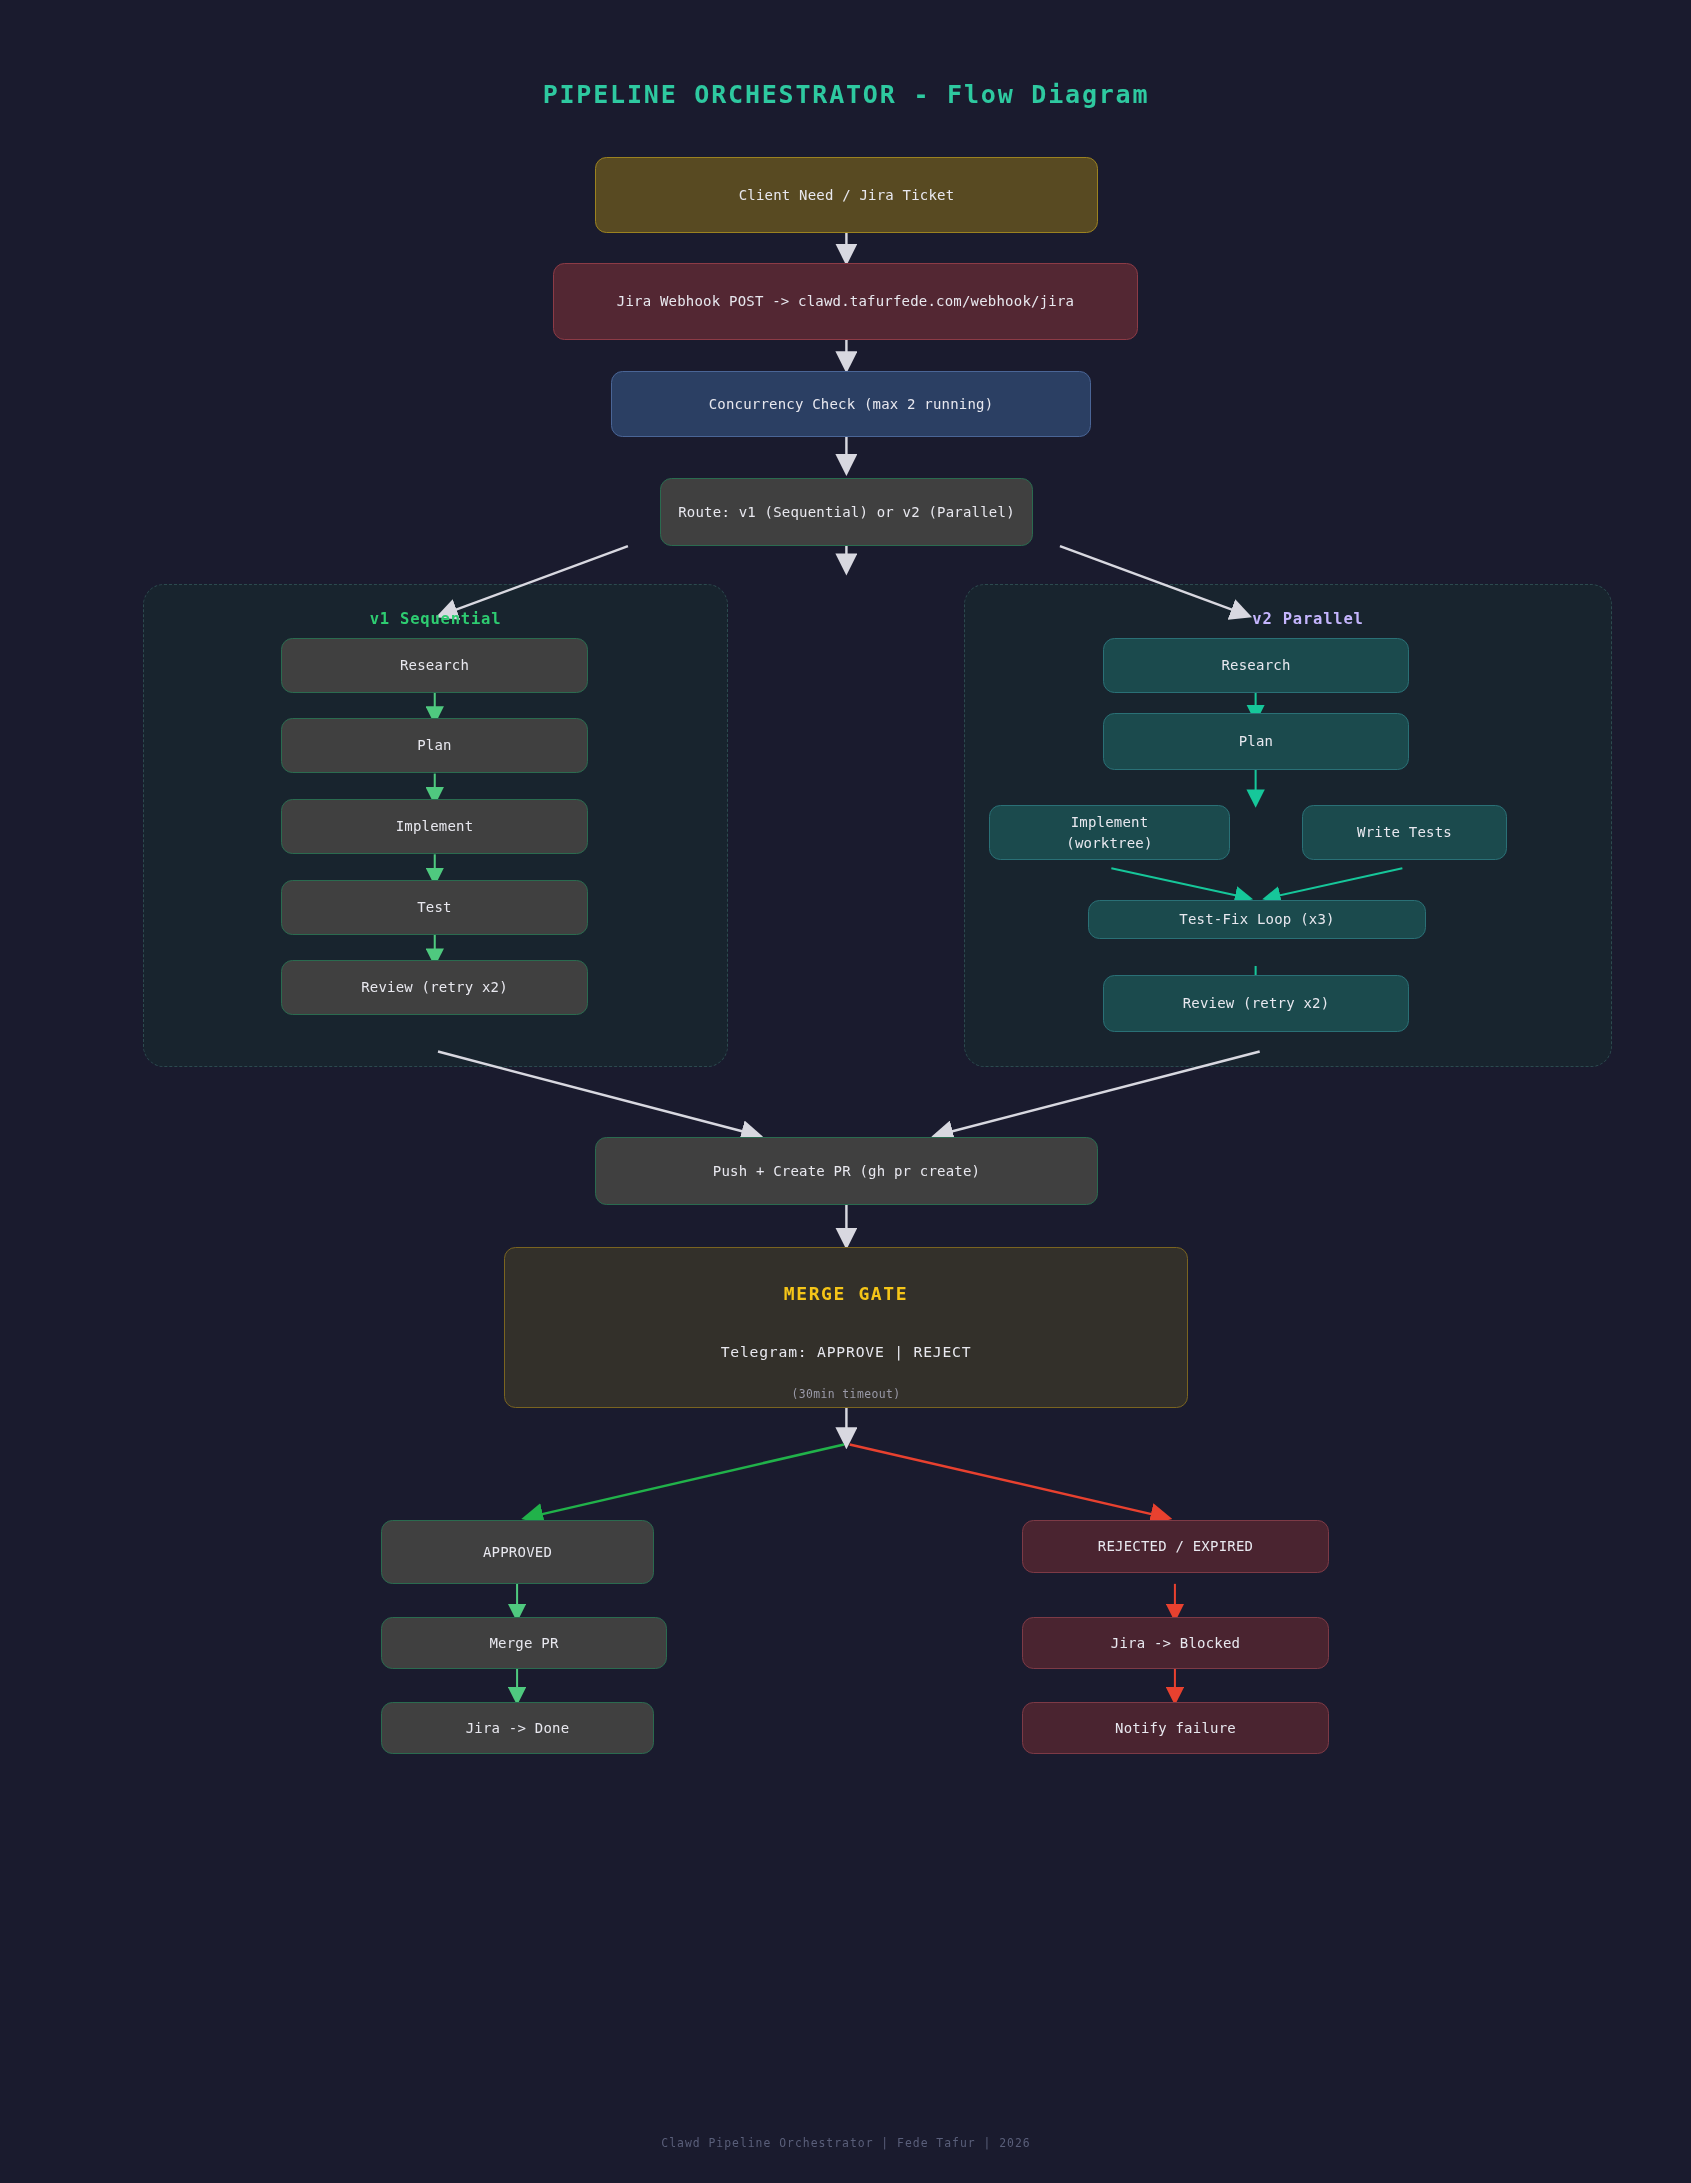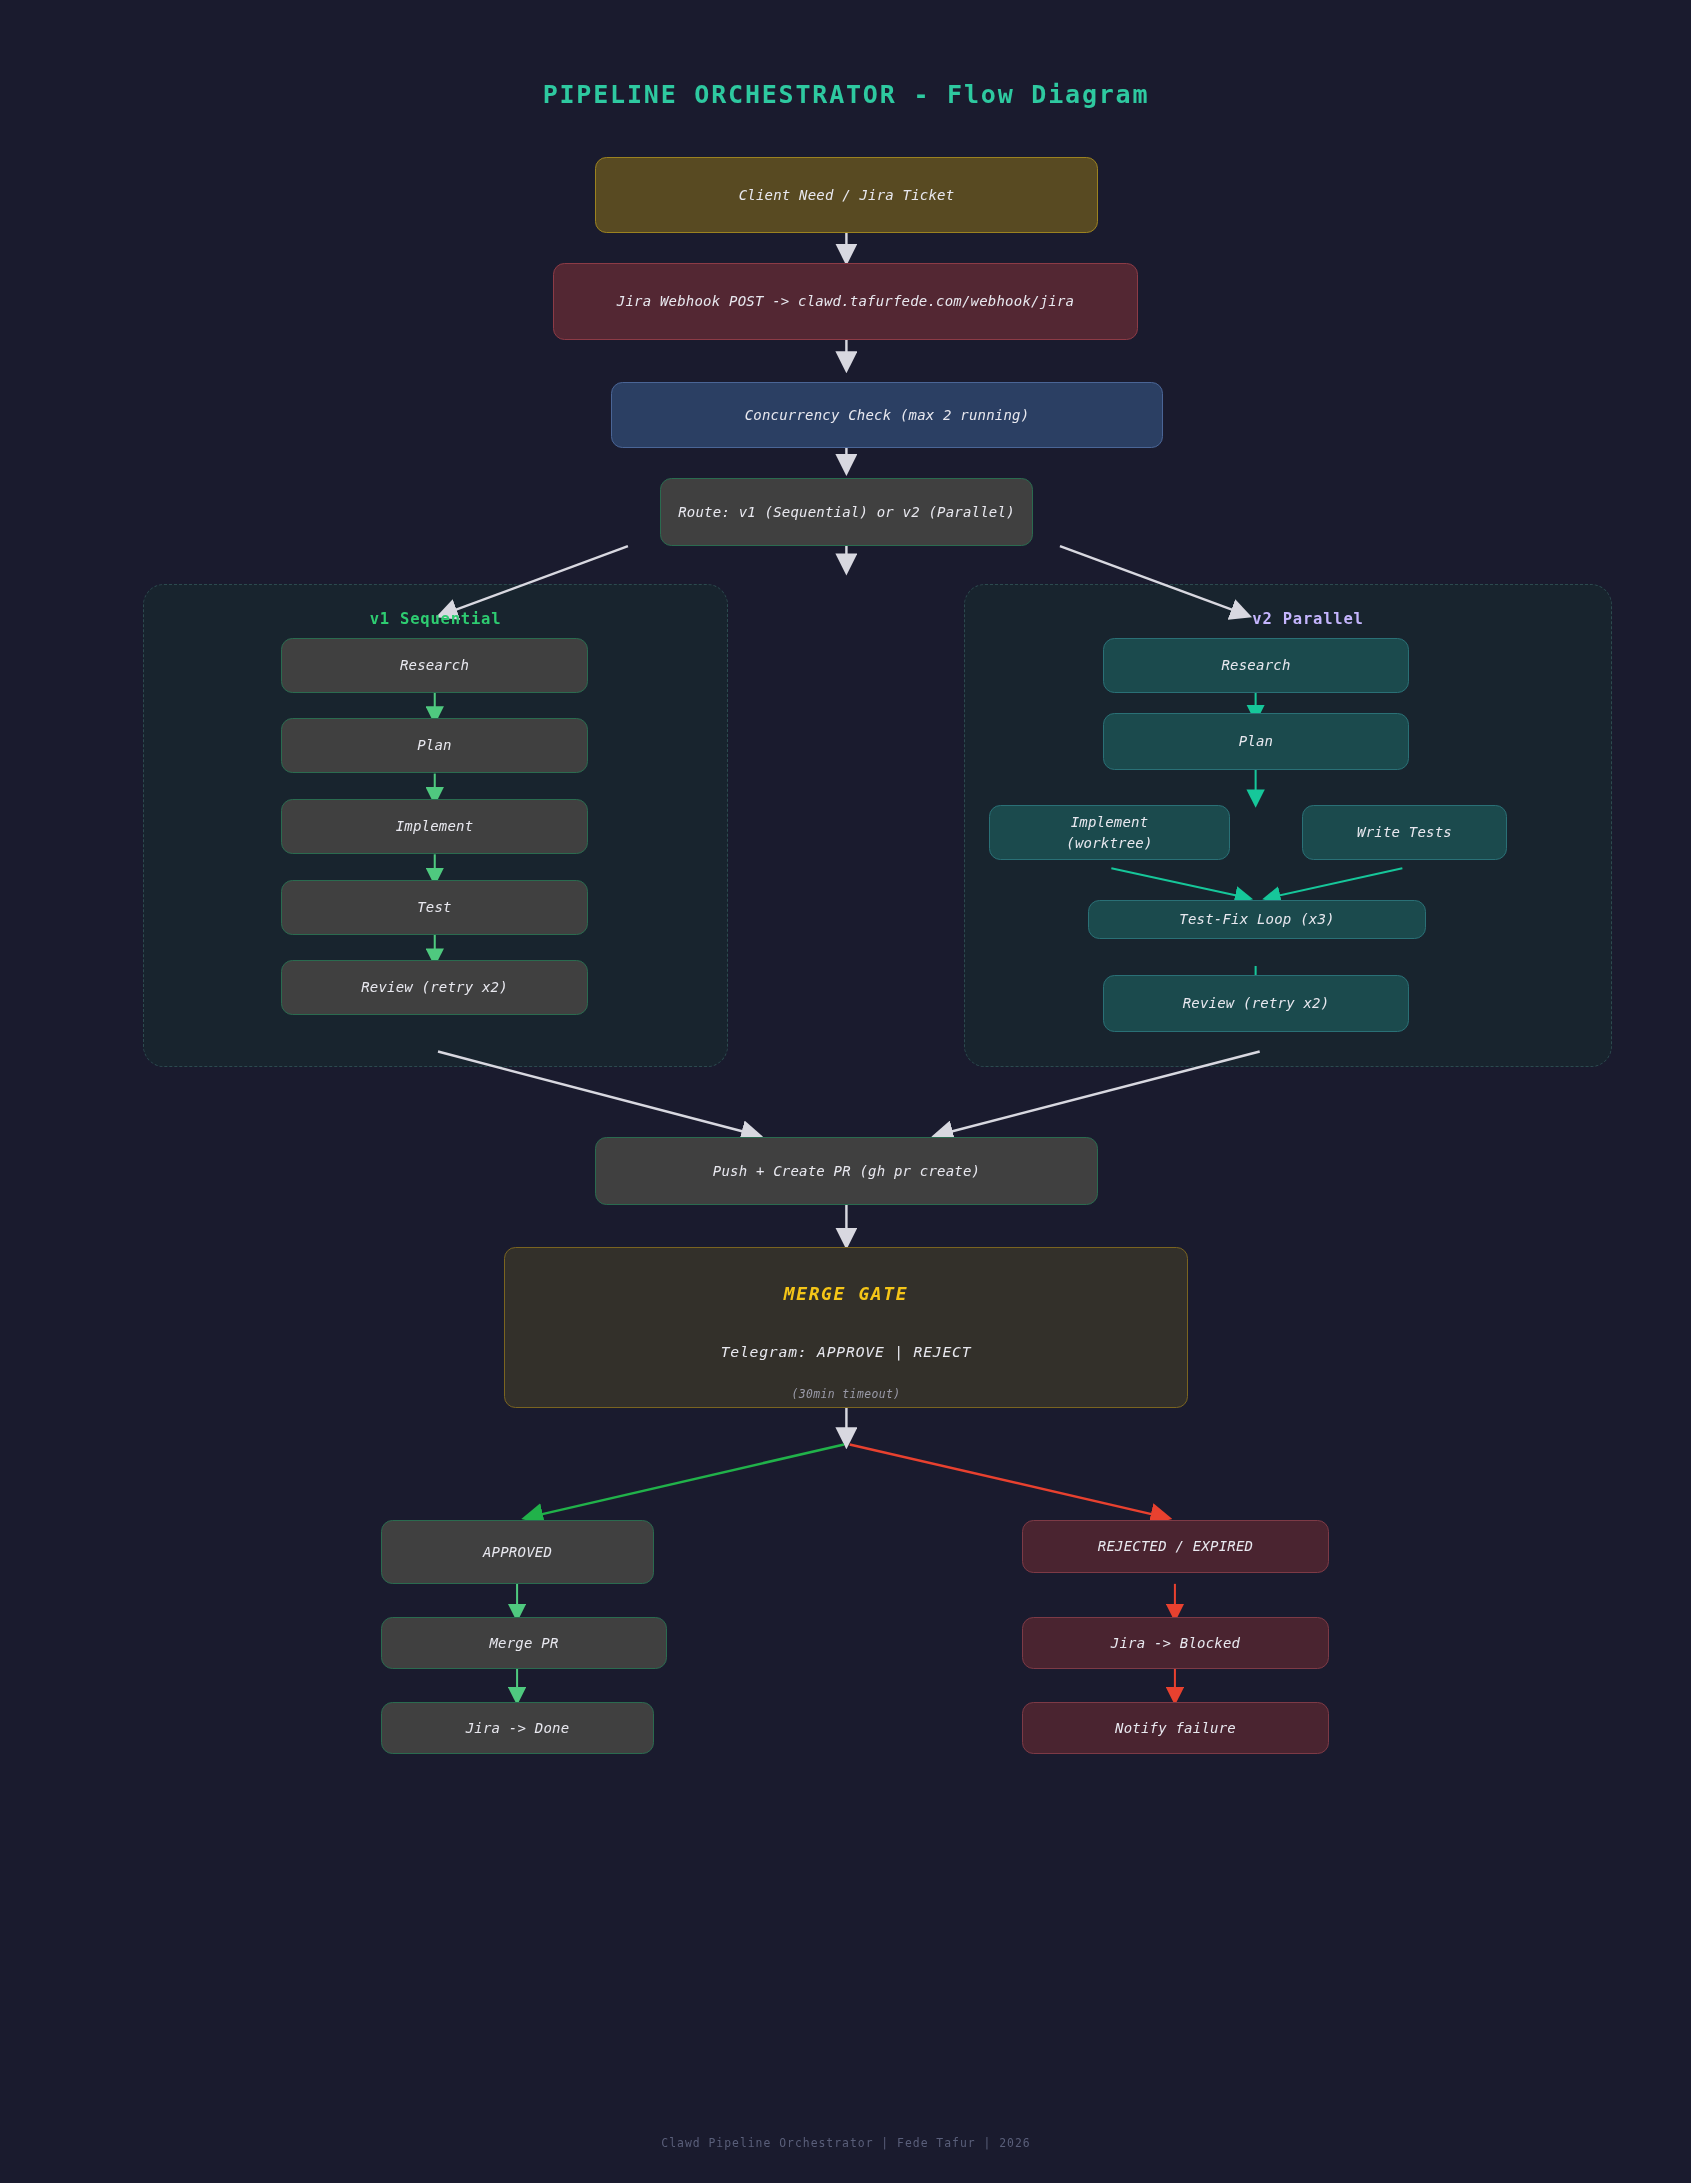--- a/index.html
+++ b/index.html
@@ -31,21 +31,20 @@
     align-items: center;
     justify-content: center;
     text-align: center;
     border-radius: 11.4px;
     color: #e8e8ef;
     font-size: 14px;
     line-height: 1.45;
     letter-spacing: 0.2px;
     padding: 4.9px 11.4px;
     white-space: pre-line;
-    font-style: italic;
   }
   .group-box {
     position: absolute;
     z-index: 0;
     border-radius: 21px;
     border: 1.6px dashed #2c4a4f;
     background: #18242e;
   }
   .group-title {
     position: absolute;
@@ -166,21 +165,21 @@
     <line x1="634" y1="2047" x2="634" y2="2087" stroke="#4fc97f" stroke-width="2.5" marker-end="url(#ah-green)"></line>
 
     <line x1="1441" y1="1943" x2="1441" y2="1985" stroke="#e8412f" stroke-width="2.5" marker-end="url(#ah-red)"></line>
     <line x1="1441" y1="2047" x2="1441" y2="2087" stroke="#e8412f" stroke-width="2.5" marker-end="url(#ah-red)"></line>
   </svg>
 
   <div class="node n-amber" style="left:595px; top:157px; width:503px; height:76px;">Client Need / Jira Ticket</div>
 
   <div class="node n-red" style="left:553px; top:263px; width:585px; height:77px;">Jira Webhook POST -&gt; clawd.tafurfede.com/webhook/jira</div>
 
-  <div class="node n-blue" style="left:611px; top:371px; width:552px; height:66px;margin-top:11px;">Concurrency Check (max 2 running)</div>
+  <div class="node n-blue" style="left:611px; top:371px; width:480px; height:66px;">Concurrency Check (max 2 running)</div>
 
   <div class="node n-green" style="left:660px; top:478px; width:373px; height:68px;">Route: v1 (Sequential) or v2 (Parallel)</div>
 
   <div class="group-box" style="left:143px; top:584px; width:585px; height:483px;"></div>
   <div class="group-title" style="left:143px; top:610px; width:585px; color:#2ecc71;">v1 Sequential</div>
 
   <div class="node n-green" style="left:281px; top:638px; width:307px; height:55px;">Research</div>
   <div class="node n-green" style="left:281px; top:718px; width:307px; height:55px;">Plan</div>
   <div class="node n-green" style="left:281px; top:799px; width:307px; height:55px;">Implement</div>
   <div class="node n-green" style="left:281px; top:880px; width:307px; height:55px;">Test</div>

